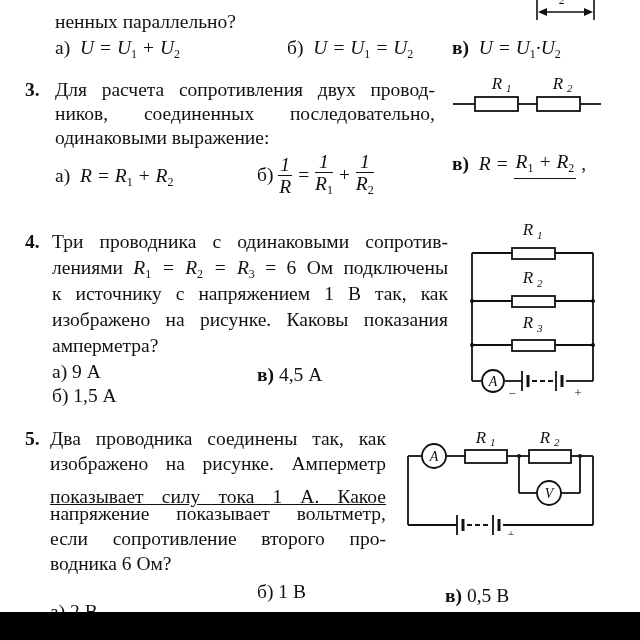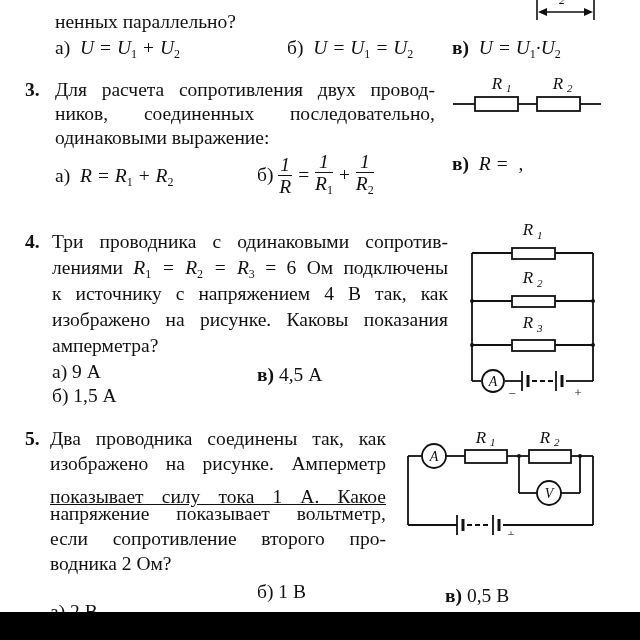--- a/index.html
+++ b/index.html
@@ -72,28 +72,28 @@
   <span>б)</span>
   <span class="frac i"><span class="n">1</span><span class="d">R</span></span>
   <span class="i">=</span>
   <span class="frac i"><span class="n">1</span><span class="d">R<sub>1</sub></span></span>
   <span class="i">+</span>
   <span class="frac i"><span class="n">1</span><span class="d">R<sub>2</sub></span></span>
 </div>
 <div class="abs txt" style="left:452px; top:152px;">
   <span class="num">в)</span>
   <span class="i">&nbsp;R =</span>
-  <span class="frac i"></span>
+  <span class="frac i"><span class="n">R<sub>1</sub> + R<sub>2</sub></span></span>
   <span>,</span>
 </div>
 
 <div class="abs txt num" style="left:25px; top:230px;">4.</div>
 <div class="abs txt j" style="left:52px; top:230px; width:396px;">Три проводника с одинаковыми сопротив-</div>
 <div class="abs txt j" style="left:52px; top:256px; width:396px;">лениями <span class="i">R<sub>1</sub> = R<sub>2</sub> = R<sub>3</sub></span> = 6 Ом подключены</div>
-<div class="abs txt j" style="left:52px; top:282px; width:396px;">к источнику с напряжением 4 В так, как</div>
+<div class="abs txt j" style="left:52px; top:282px; width:396px;">к источнику с напряжением 1 В так, как</div>
 <div class="abs txt j" style="left:52px; top:308px; width:396px;">изображено на рисунке. Каковы показания</div>
 <div class="abs txt" style="left:52px; top:334px;">амперметра?</div>
 
 <div class="abs txt" style="left:52px; top:360px;">
   <span>а)</span> <span>9 А</span>
 </div>
 <div class="abs txt" style="left:257px; top:363px;text-align:right;">
   <span class="num">в)</span> <span>4,5 А</span>
 </div>
 <div class="abs txt" style="left:52px; top:384px;">
@@ -144,21 +144,21 @@
   <text x="62" y="183" font-size="13" text-anchor="middle" fill="#111" font-style="normal">−</text>
   <text x="128" y="182" font-size="13" text-anchor="middle" fill="#111" font-style="normal">+</text>
 </svg>
 
 <div class="abs txt num" style="left:25px; top:427px;">5.</div>
 <div class="abs txt j" style="left:50px; top:427px; width:336px;">Два проводника соединены так, как</div>
 <div class="abs txt j" style="left:50px; top:452px; width:336px;">изображено на рисунке. Амперметр</div>
 <div class="abs txt j" style="left:50px; top:485px; width:336px;text-decoration:underline;">показывает силу тока 1 А. Какое</div>
 <div class="abs txt j" style="left:50px; top:502px; width:336px;">напряжение показывает вольтметр,</div>
 <div class="abs txt j" style="left:50px; top:527px; width:336px;">если сопротивление второго про-</div>
-<div class="abs txt" style="left:50px; top:552px;">водника 2 Ом?</div>
+<div class="abs txt" style="left:50px; top:552px;">водника 6 Ом?</div>
 
 <svg class="abs" style="left:395px; top:415px;" width="245" height="120">
   <g stroke="#111" stroke-width="1.8" fill="none">
     <line x1="13" y1="41" x2="13" y2="110"></line>
     <line x1="13" y1="41" x2="27" y2="41"></line>
     <circle cx="39" cy="41" r="12"></circle>
     <line x1="51" y1="41" x2="70" y2="41"></line>
     <rect x="70" y="35" width="42" height="13"></rect>
     <line x1="112" y1="41" x2="134" y2="41"></line>
     <rect x="134" y="35" width="42" height="13"></rect>

